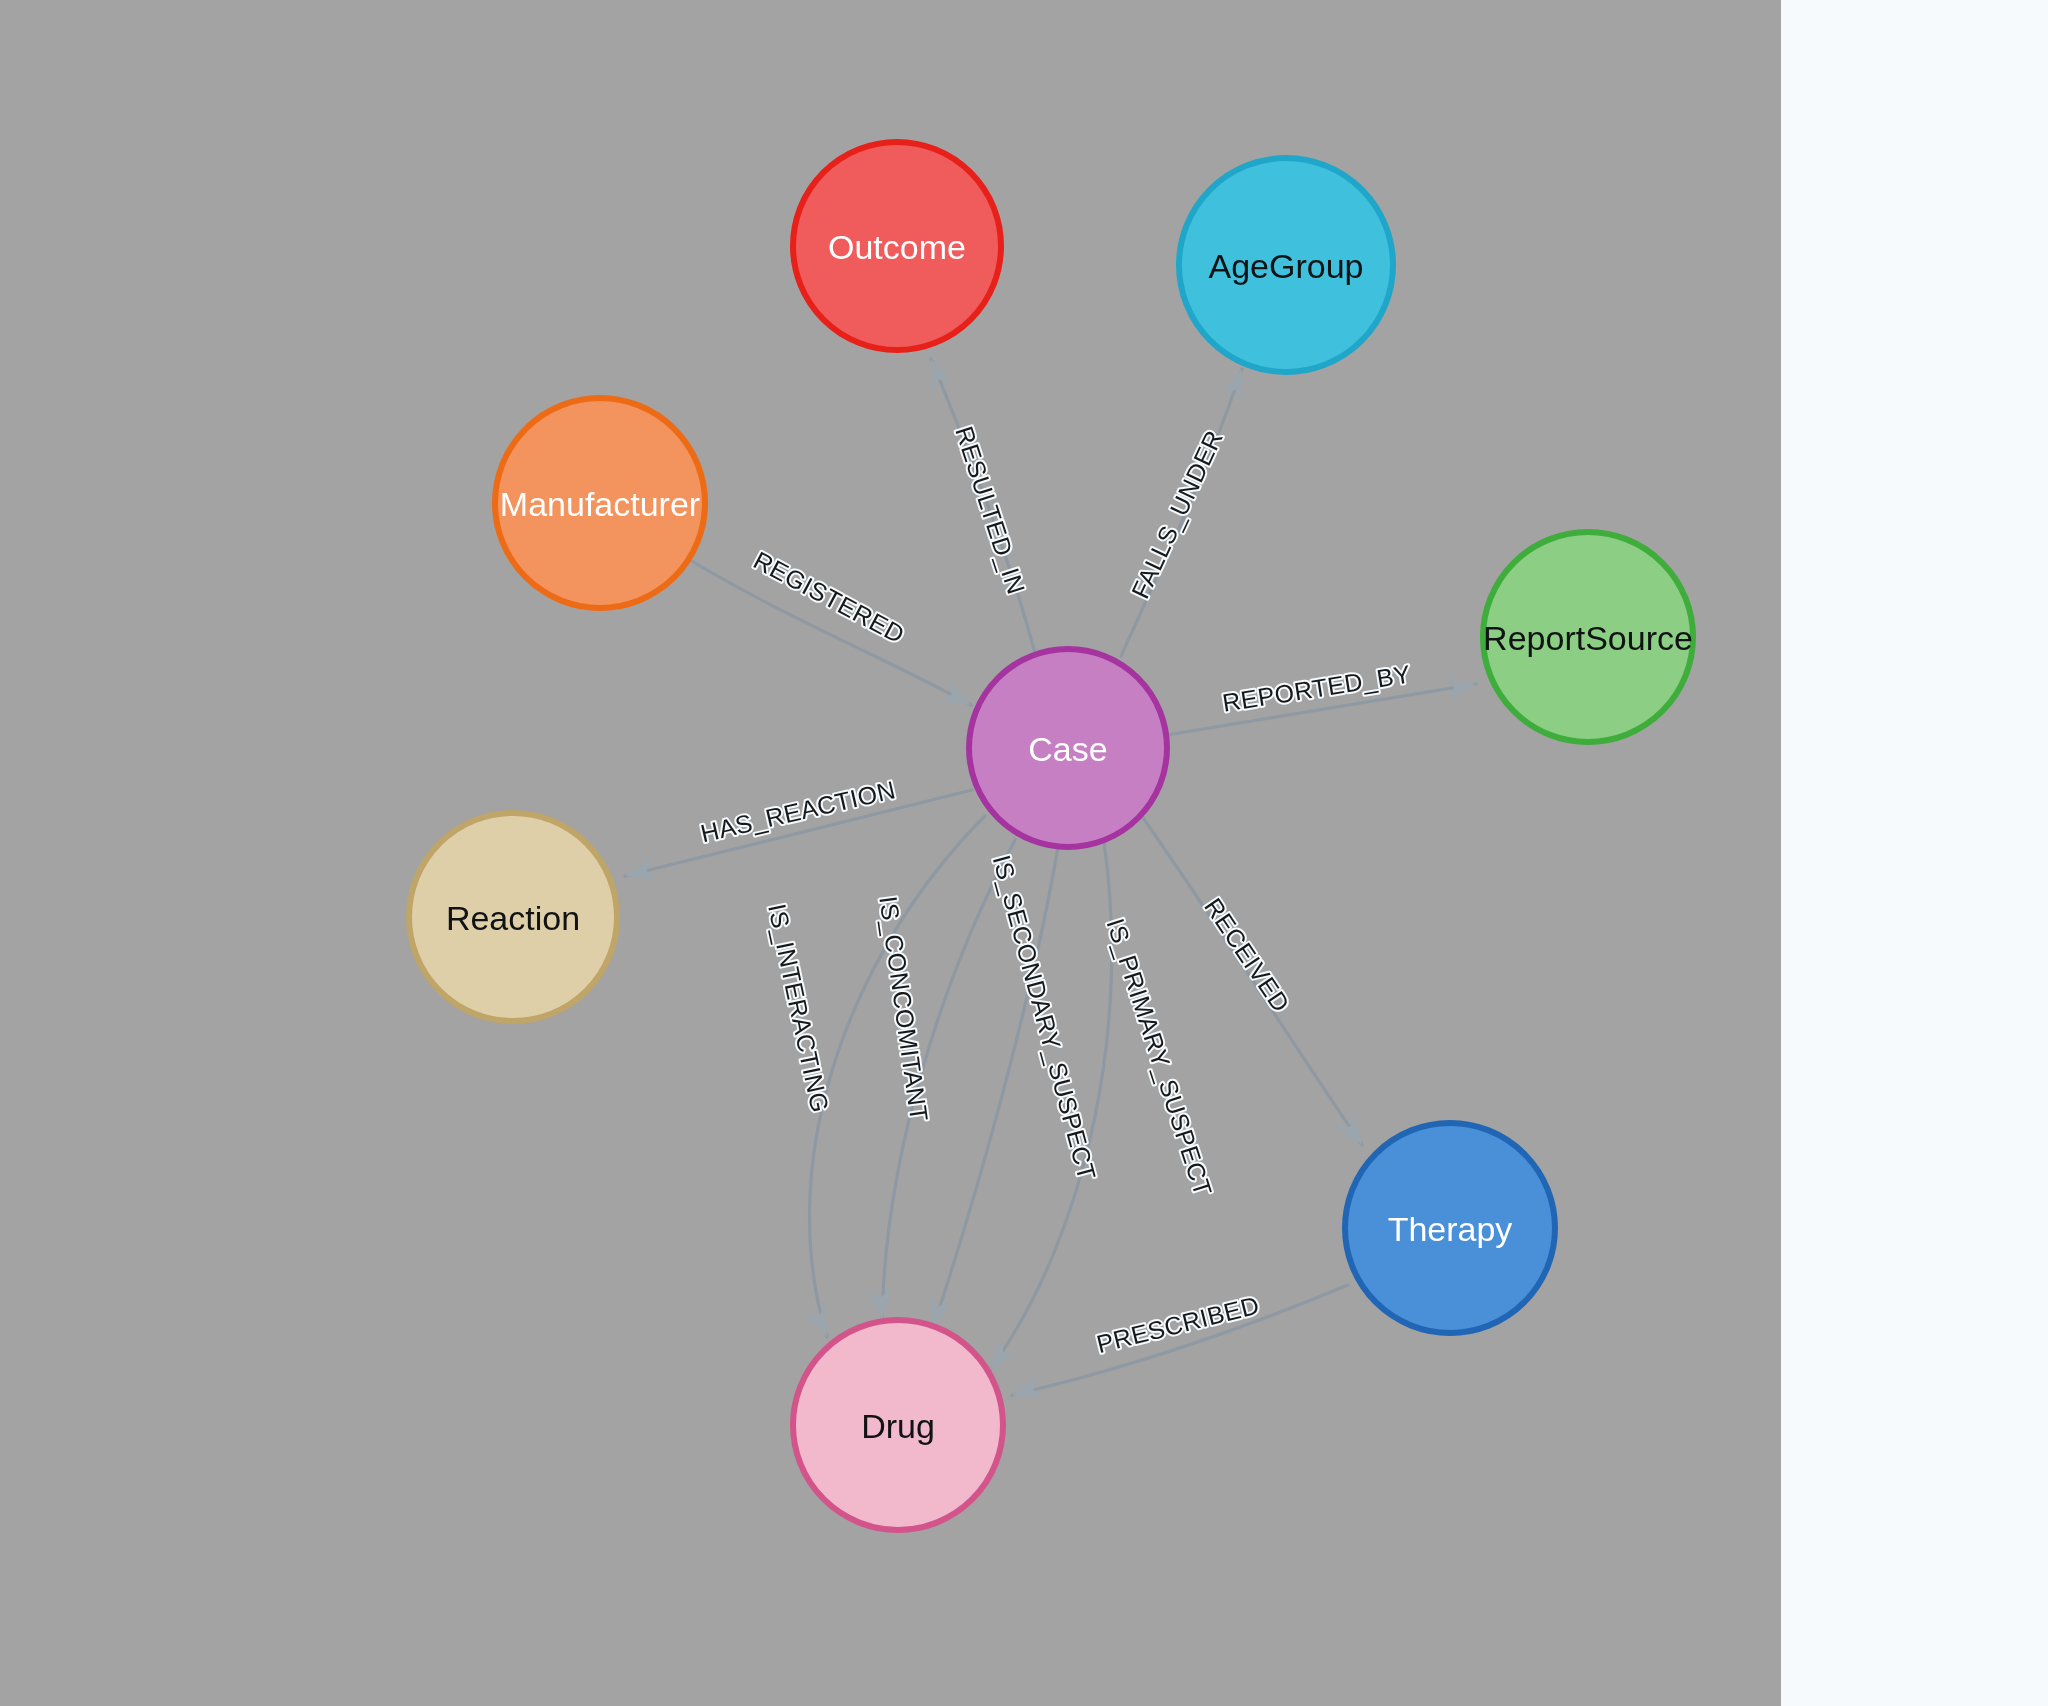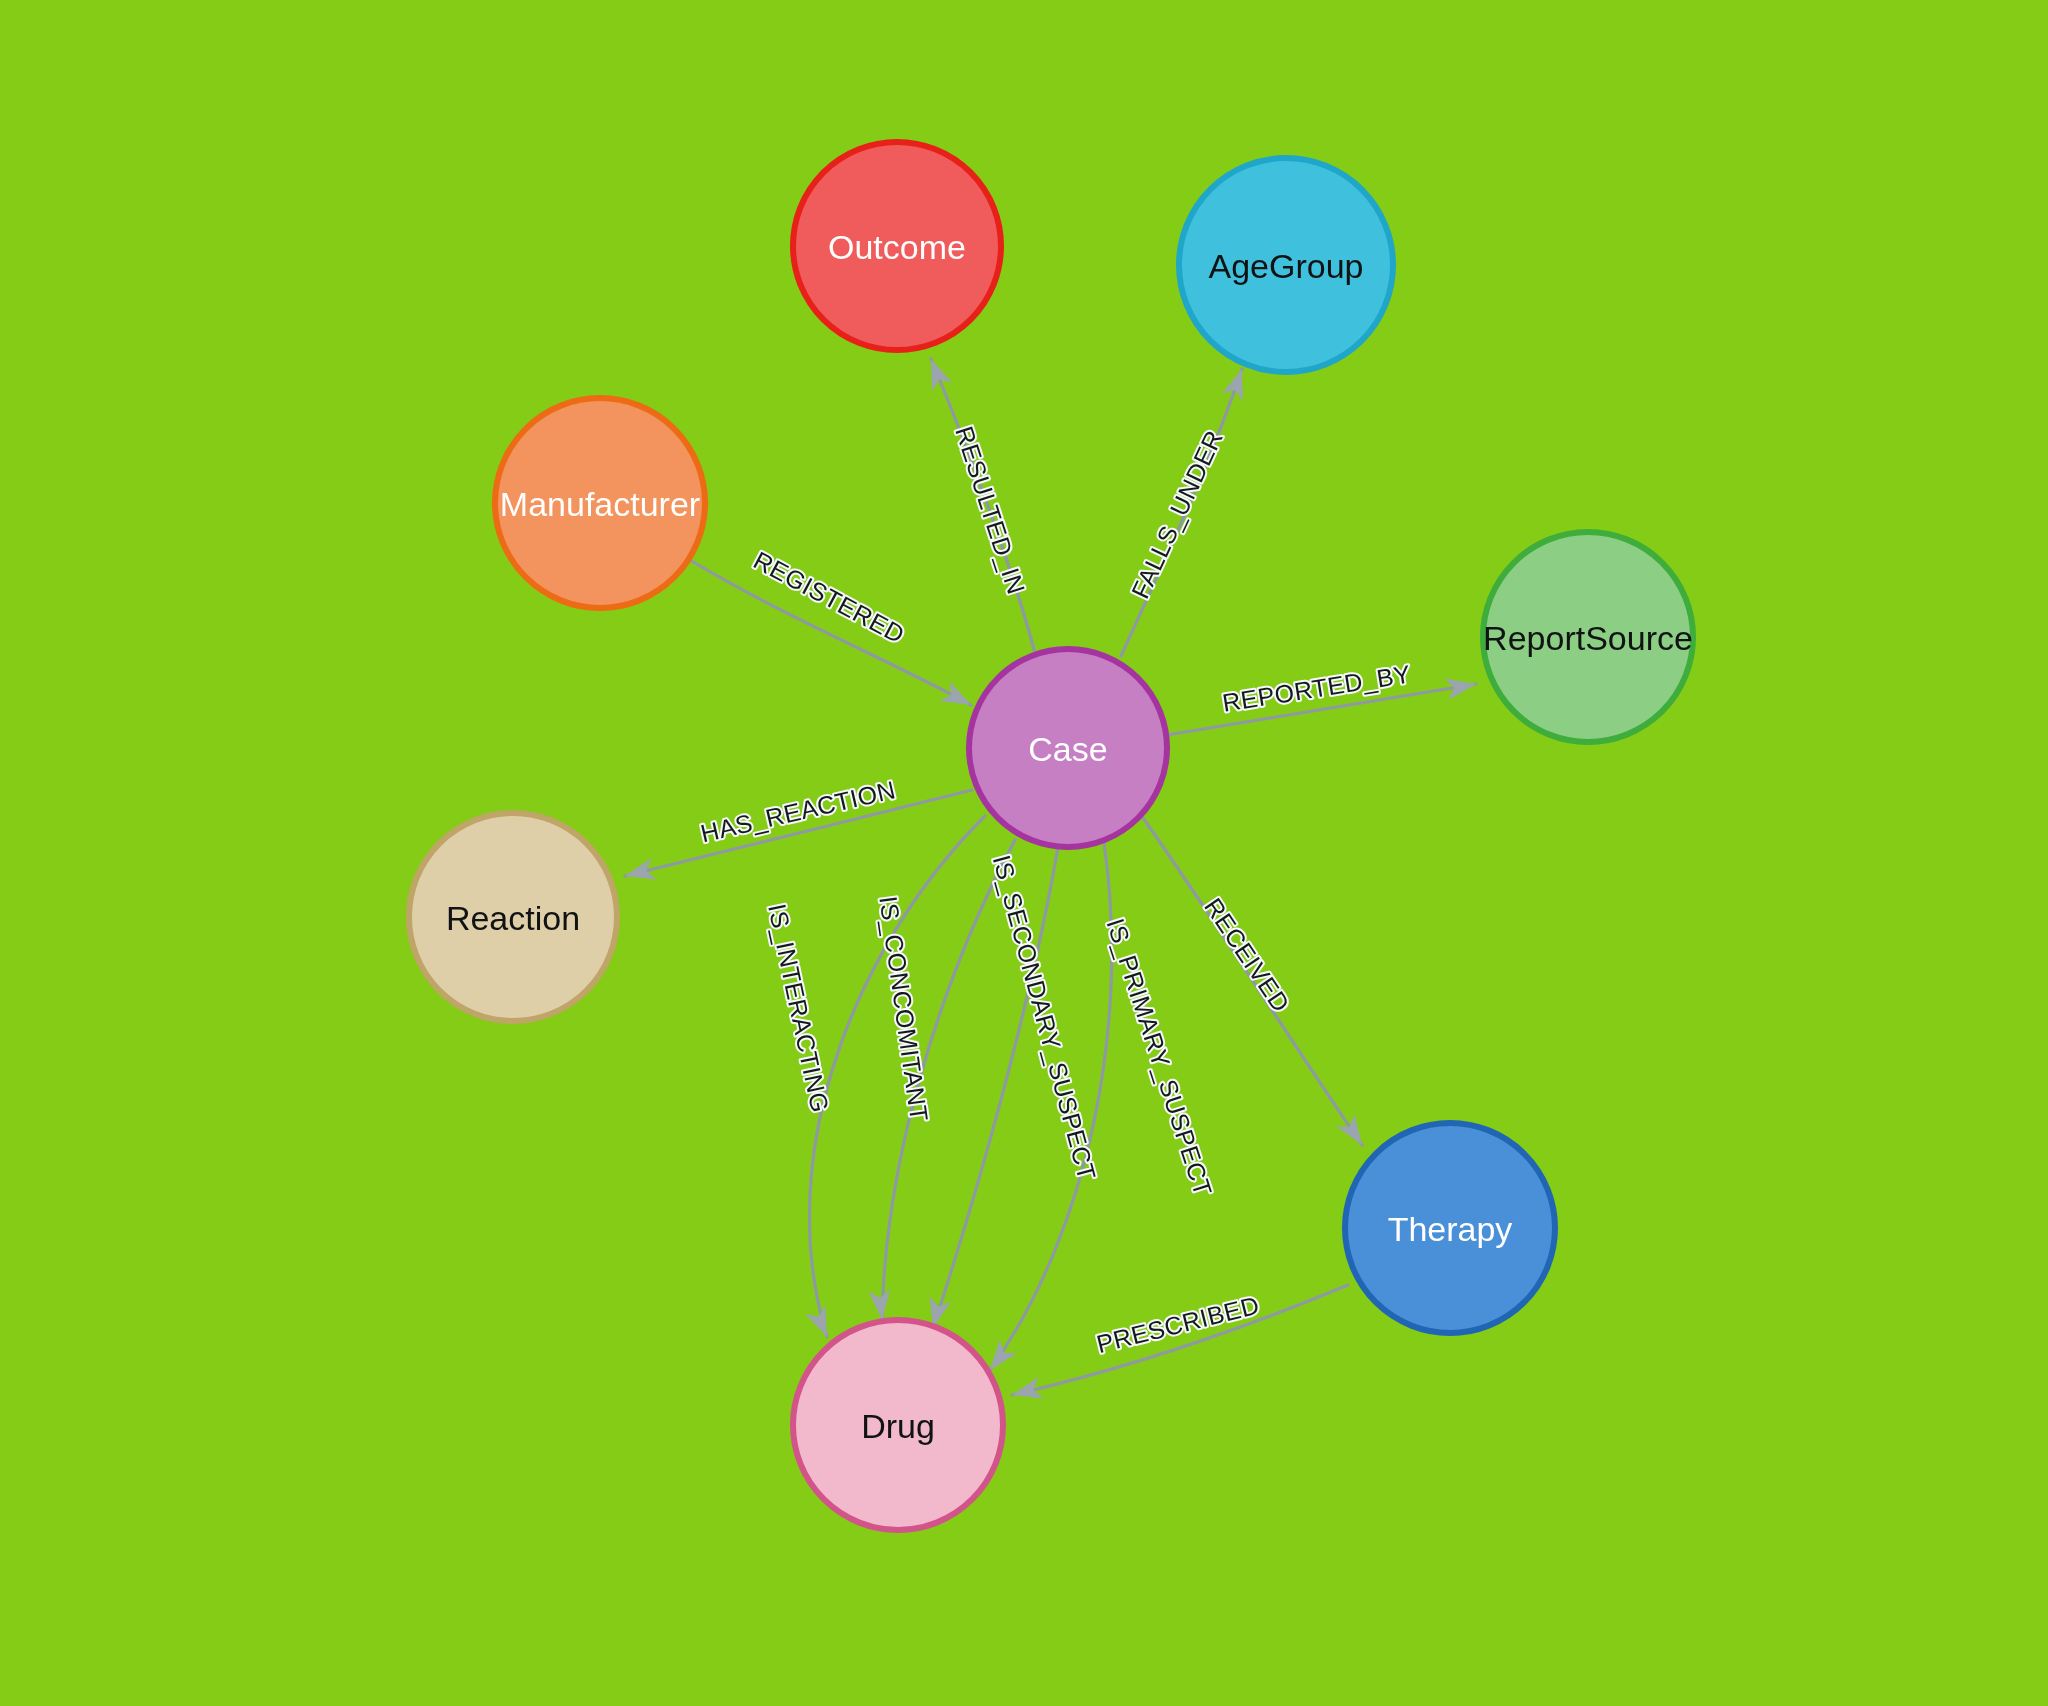--- a/index.html
+++ b/index.html
@@ -7,23 +7,23 @@
     margin: 0;
     padding: 0;
     width: 2048px;
     height: 1706px;
     overflow: hidden;
     background: #f6fafc;
     font-family: "Liberation Sans", sans-serif;
   }
   #graph-canvas {
     position: relative;
-    width: 2048px;
+    width: 1781px;
     height: 1706px;
-    background: #84cc16;
+    background: #a3a3a3;
   }
   svg.graph-svg {
     position: absolute;
     top: 0;
     left: 0;
     width: 2048px;
     height: 1706px;
     display: block;
   }
   .edge-line {

